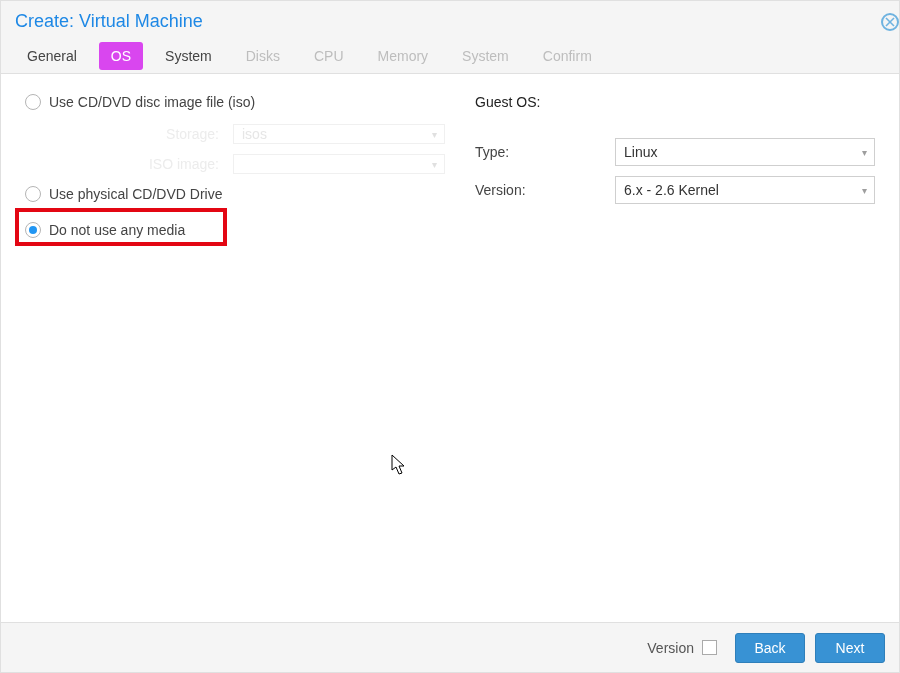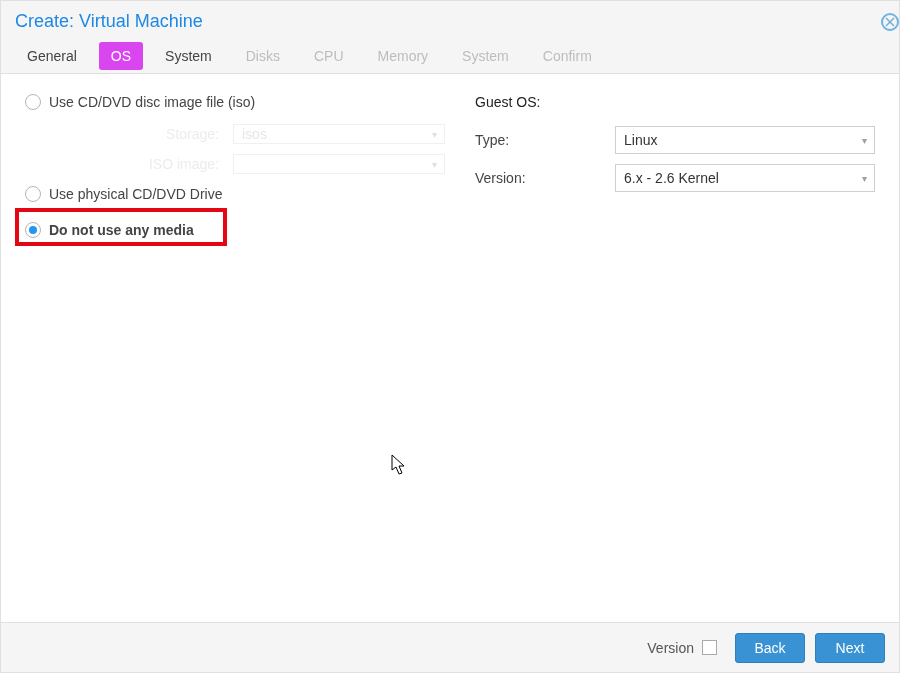--- a/index.html
+++ b/index.html
@@ -86,21 +86,21 @@
     width: 16px; height: 16px; border: 1px solid #b5b5b5; border-radius: 50%;
     display: inline-flex; align-items: center; justify-content: center;
     background: #fff;
   }
   .radio.selected::after {
     content: ""; width: 8px; height: 8px; border-radius: 50%;
     background: #2196f3;
   }
   
   .section-header {
-    font-size: 14px; color: #222; margin-bottom: 16px;
+    font-size: 14px; color: #222; margin-bottom: 28px;
   }
   .field-row {
     display: flex; align-items: center; gap: 20px; margin-bottom: 10px;
   }
   .field-label { width: 120px; font-size: 14px; color: #444; }
   .select {
     flex: 1; height: 28px; border: 1px solid #cfcfcf; background: #fff;
     display: flex; align-items: center; padding: 0 26px 0 8px; font-size: 14px; color: #333;
     position: relative;
   }
@@ -193,21 +193,21 @@
             <span class="chev">▾</span>
           </div>
         </div>
 
         <div class="radio-row" style="margin-top:12px;">
           <span class="radio"></span>
           <span>Use physical CD/DVD Drive</span>
         </div>
 
         <div class="radio-block-3">
-          <div class="radio-row" style="margin-bottom:0;font-weight:bold;">
+          <div class="radio-row" style="margin-bottom:0;">
             <span class="radio selected"></span>
             <span>Do not use any media</span>
           </div>
           <div class="hl"></div>
         </div>
       </div>
     </div>
 
     <div class="col-right">
       <div class="section-header">Guest OS:</div>

